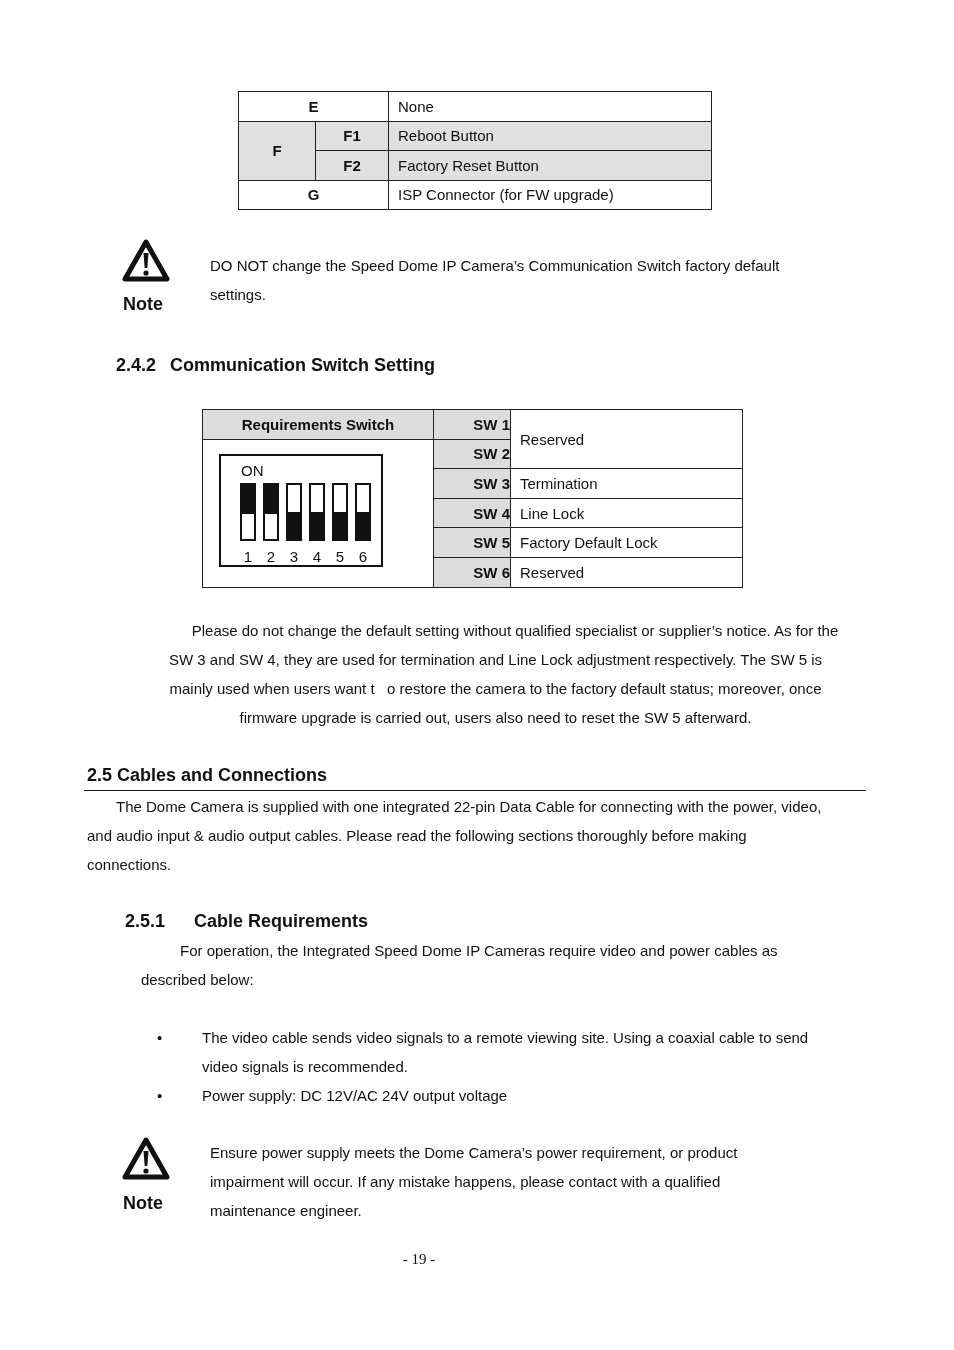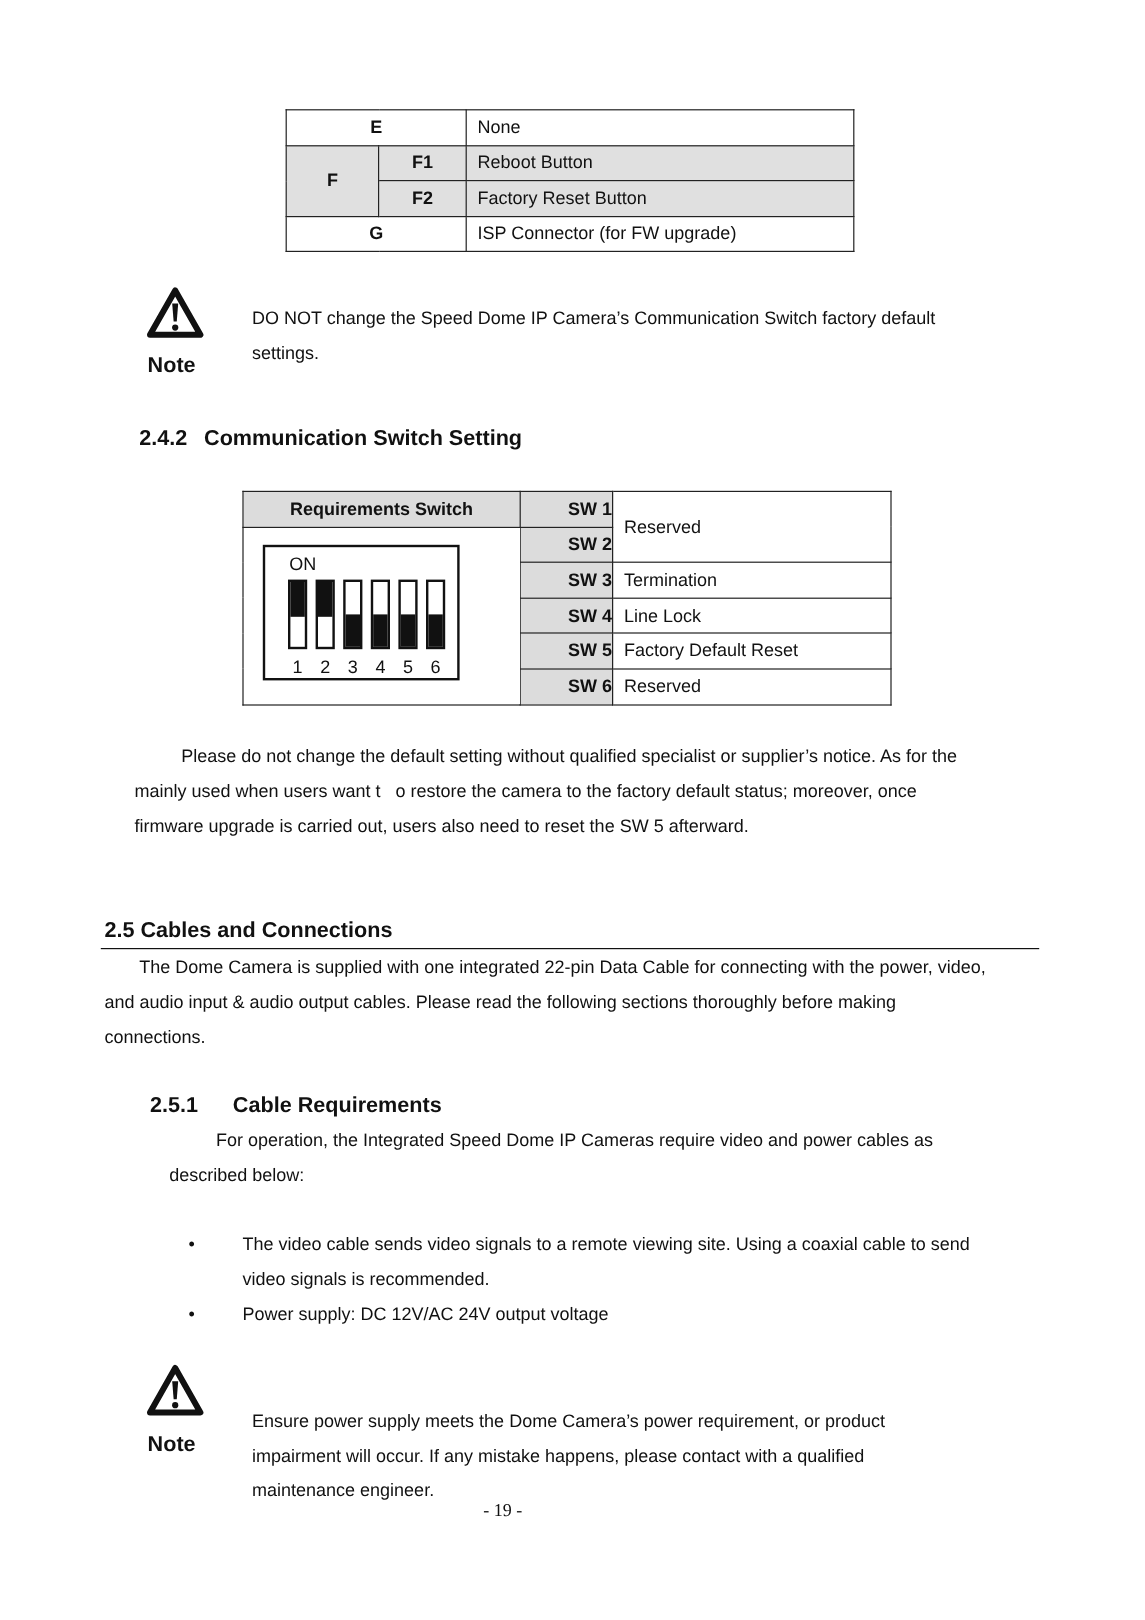--- a/index.html
+++ b/index.html
@@ -250,31 +250,32 @@
   <tr>
     <td class="swk">SW 3</td>
     <td class="swv">Termination</td>
   </tr>
   <tr>
     <td class="swk">SW 4</td>
     <td class="swv">Line Lock</td>
   </tr>
   <tr>
     <td class="swk">SW 5</td>
-    <td class="swv">Factory Default Reset</td>
+    <td class="swv">Factory Default Lock</td>
   </tr>
   <tr>
     <td class="swk">SW 6</td>
     <td class="swv">Reserved</td>
   </tr>
 </tbody>
   </table>
 
-<div class="para" style="left:112px; top:616px; width:745px;">
+<div class="para" style="left:123px; top:616px; width:745px;text-align:center;">
   <div style="padding-left:39px;">Please do not change the default setting without qualified specialist or supplier’s notice. As for the</div>
+  <div>SW 3 and SW 4, they are used for termination and Line Lock adjustment respectively. The SW 5 is</div>
   <div style="white-space:pre;">mainly used when users want t   o restore the camera to the factory default status; moreover, once</div>
   <div>firmware upgrade is carried out, users also need to reset the SW 5 afterward.</div>
 </div>
 
 <div class="h-sub" style="left:87px; top:765px;">2.5 Cables and Connections</div>
 <div class="rule"></div>
 <div class="para" style="left:87px; top:792px; width:790px;">
   <div style="padding-left:29px;">The Dome Camera is supplied with one integrated 22-pin Data Cable for connecting with the power, video,</div>
   <div>and audio input &amp; audio output cables. Please read the following sections thoroughly before making</div>
   <div>connections.</div>
@@ -299,19 +300,19 @@
 </div>
 
 <div class="note-icon" style="left:121px; top:1136px;">
   <svg width="50" height="46" viewBox="0 0 50 46">
     <path d="M25 4 L46 41 L4 41 Z" fill="none" stroke="#111" stroke-width="5" stroke-linejoin="round"></path>
     <path d="M22.5 15 L27.5 15 L26.3 30 L23.7 30 Z" fill="#111"></path>
     <circle cx="25" cy="35" r="2.6" fill="#111"></circle>
   </svg>
 </div>
 <div class="note-label" style="left:123px; top:1193px;">Note</div>
-<div class="note-text" style="left:210px; top:1138px;margin-top:32px;">
+<div class="note-text" style="left:210px; top:1138px;">
   <div>Ensure power supply meets the Dome Camera’s power requirement, or product</div>
   <div>impairment will occur. If any mistake happens, please contact with a qualified</div>
   <div>maintenance engineer.</div>
 </div>
 
 <div class="page-num">- 19 -</div>
 
 </body></html>

